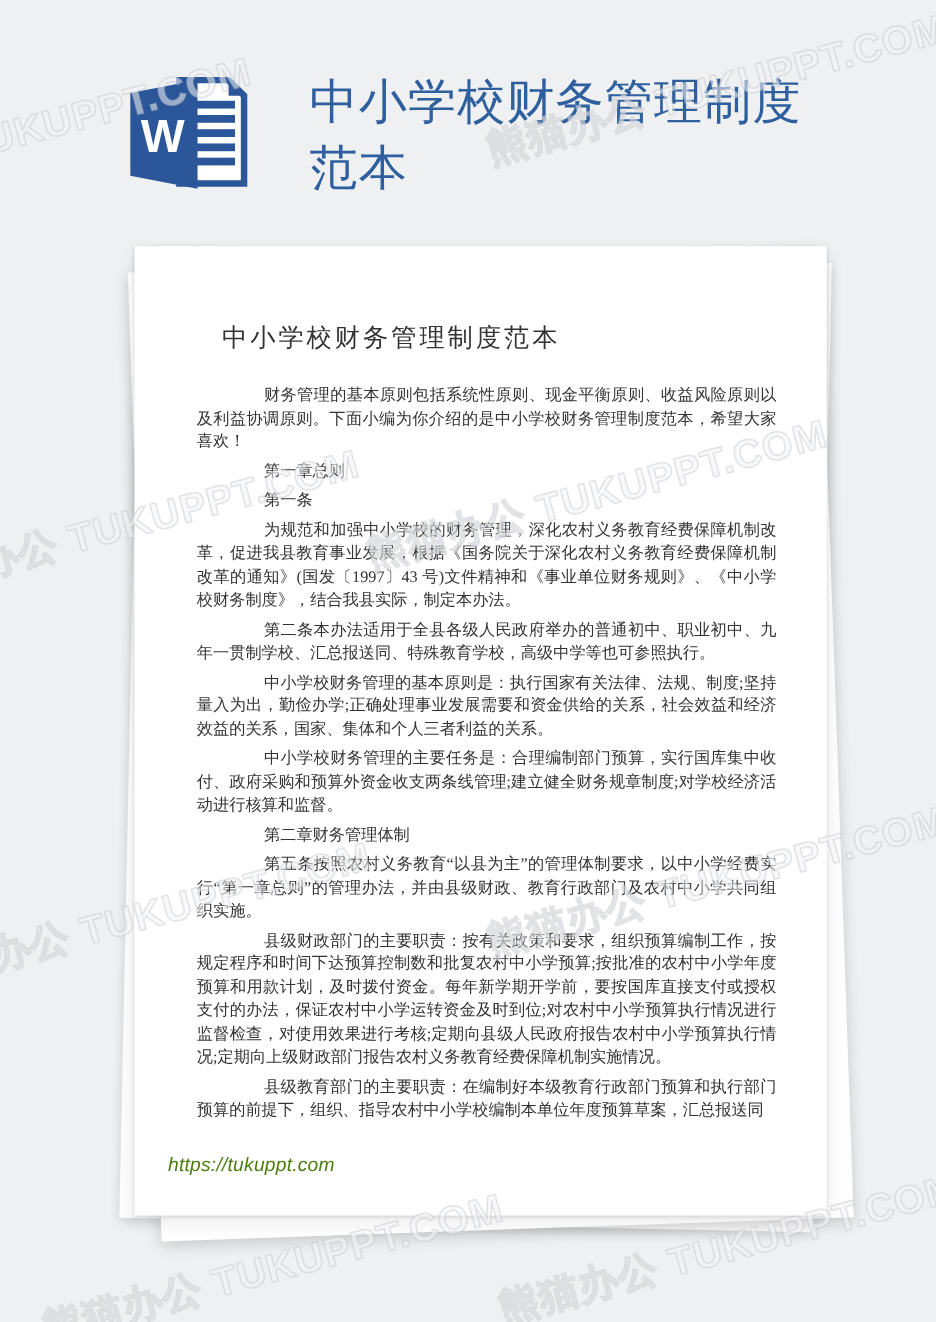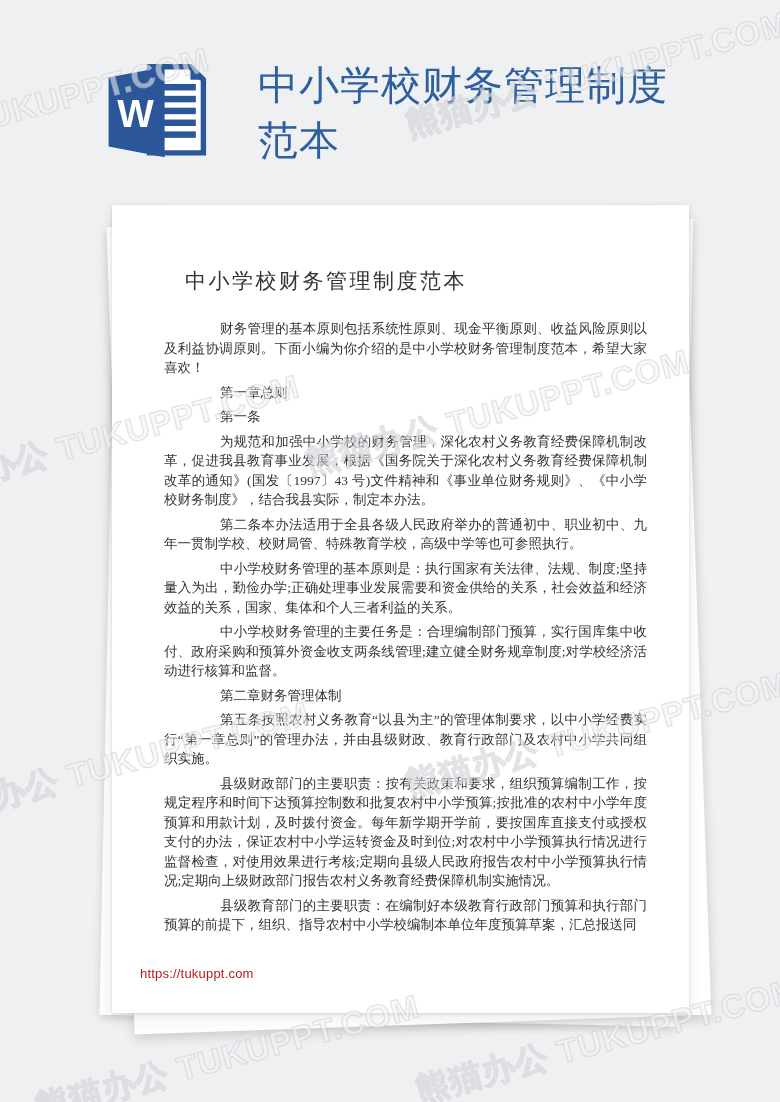--- a/index.html
+++ b/index.html
@@ -61,23 +61,24 @@
     font-size: 13.5px; line-height: 19.5px;
     color: var(--doc-text, #333335);
     text-align: justify;
     text-indent: 56px;
     margin-bottom: 5px;
     word-break: break-all;
     margin-left: 24px;
   }
   .doc-footer-link {
     position: absolute; left: 28px; bottom: 32px;
-    font-size: 13px; color: #b91c1c;
+    font-size: 16px; color: #4d7c0f;
     text-decoration: none;
     letter-spacing: 0.2px;
+    font-style: italic;
   }
 
   
   .watermark-layer { position: absolute; inset: 0; z-index: 10; pointer-events: none; }
   .wm {
     position: absolute;
     white-space: nowrap;
     font-weight: bold;
     font-size: 33px;
     letter-spacing: 1px;
@@ -118,21 +119,21 @@
   <div class="sheet sheet-back-left"></div>
   <div class="sheet sheet-back-bottom"></div>
 
   <div class="sheet sheet-main">
     <h2 class="doc-title">中小学校财务管理制度范本</h2>
     <div class="doc-body">
         <p class="doc-p">财务管理的基本原则包括系统性原则、现金平衡原则、收益风险原则以及利益协调原则。下面小编为你介绍的是中小学校财务管理制度范本，希望大家喜欢！</p>
         <p class="doc-p">第一章总则</p>
         <p class="doc-p">第一条</p>
         <p class="doc-p">为规范和加强中小学校的财务管理，深化农村义务教育经费保障机制改革，促进我县教育事业发展，根据《国务院关于深化农村义务教育经费保障机制改革的通知》(国发〔1997〕43 号)文件精神和《事业单位财务规则》、《中小学校财务制度》，结合我县实际，制定本办法。</p>
-        <p class="doc-p">第二条本办法适用于全县各级人民政府举办的普通初中、职业初中、九年一贯制学校、校财局管、特殊教育学校，高级中学等也可参照执行。</p>
+        <p class="doc-p">第二条本办法适用于全县各级人民政府举办的普通初中、职业初中、九年一贯制学校、汇总报送同、特殊教育学校，高级中学等也可参照执行。</p>
         <p class="doc-p">中小学校财务管理的基本原则是：执行国家有关法律、法规、制度;坚持量入为出，勤俭办学;正确处理事业发展需要和资金供给的关系，社会效益和经济效益的关系，国家、集体和个人三者利益的关系。</p>
         <p class="doc-p">中小学校财务管理的主要任务是：合理编制部门预算，实行国库集中收付、政府采购和预算外资金收支两条线管理;建立健全财务规章制度;对学校经济活动进行核算和监督。</p>
         <p class="doc-p">第二章财务管理体制</p>
         <p class="doc-p">第五条按照农村义务教育“以县为主”的管理体制要求，以中小学经费实行“第一章总则”的管理办法，并由县级财政、教育行政部门及农村中小学共同组织实施。</p>
         <p class="doc-p">县级财政部门的主要职责：按有关政策和要求，组织预算编制工作，按规定程序和时间下达预算控制数和批复农村中小学预算;按批准的农村中小学年度预算和用款计划，及时拨付资金。每年新学期开学前，要按国库直接支付或授权支付的办法，保证农村中小学运转资金及时到位;对农村中小学预算执行情况进行监督检查，对使用效果进行考核;定期向县级人民政府报告农村中小学预算执行情况;定期向上级财政部门报告农村义务教育经费保障机制实施情况。</p>
         <p class="doc-p">县级教育部门的主要职责：在编制好本级教育行政部门预算和执行部门预算的前提下，组织、指导农村中小学校编制本单位年度预算草案，汇总报送同</p>
       </div>
     <a class="doc-footer-link">https://tukuppt.com</a>
   </div>
 

